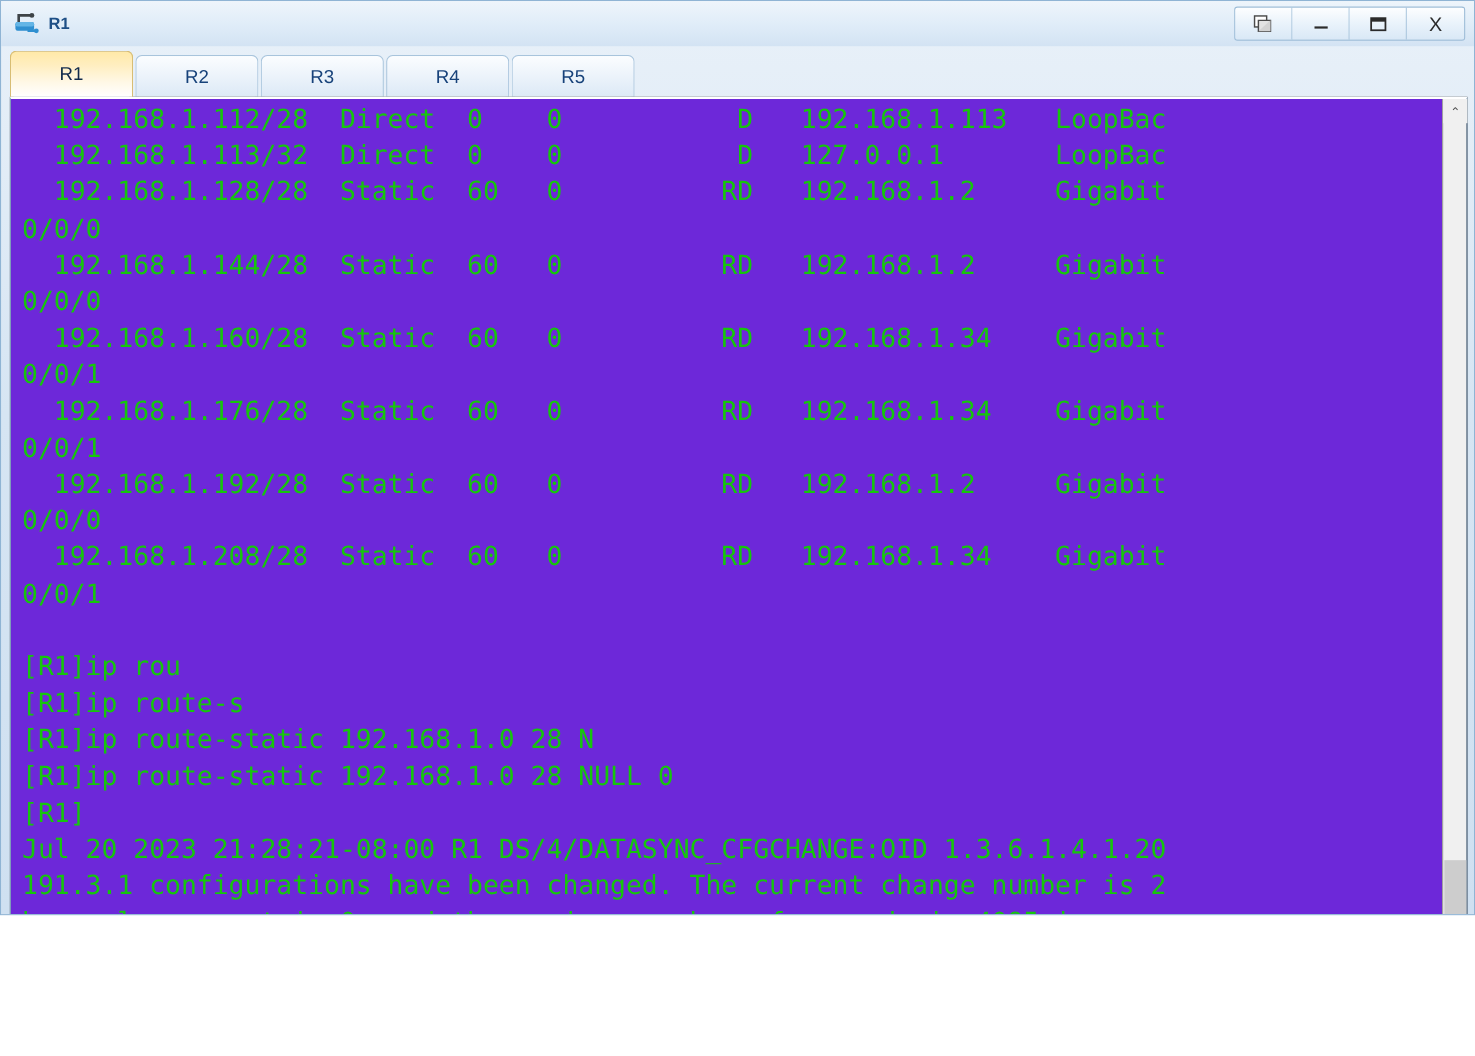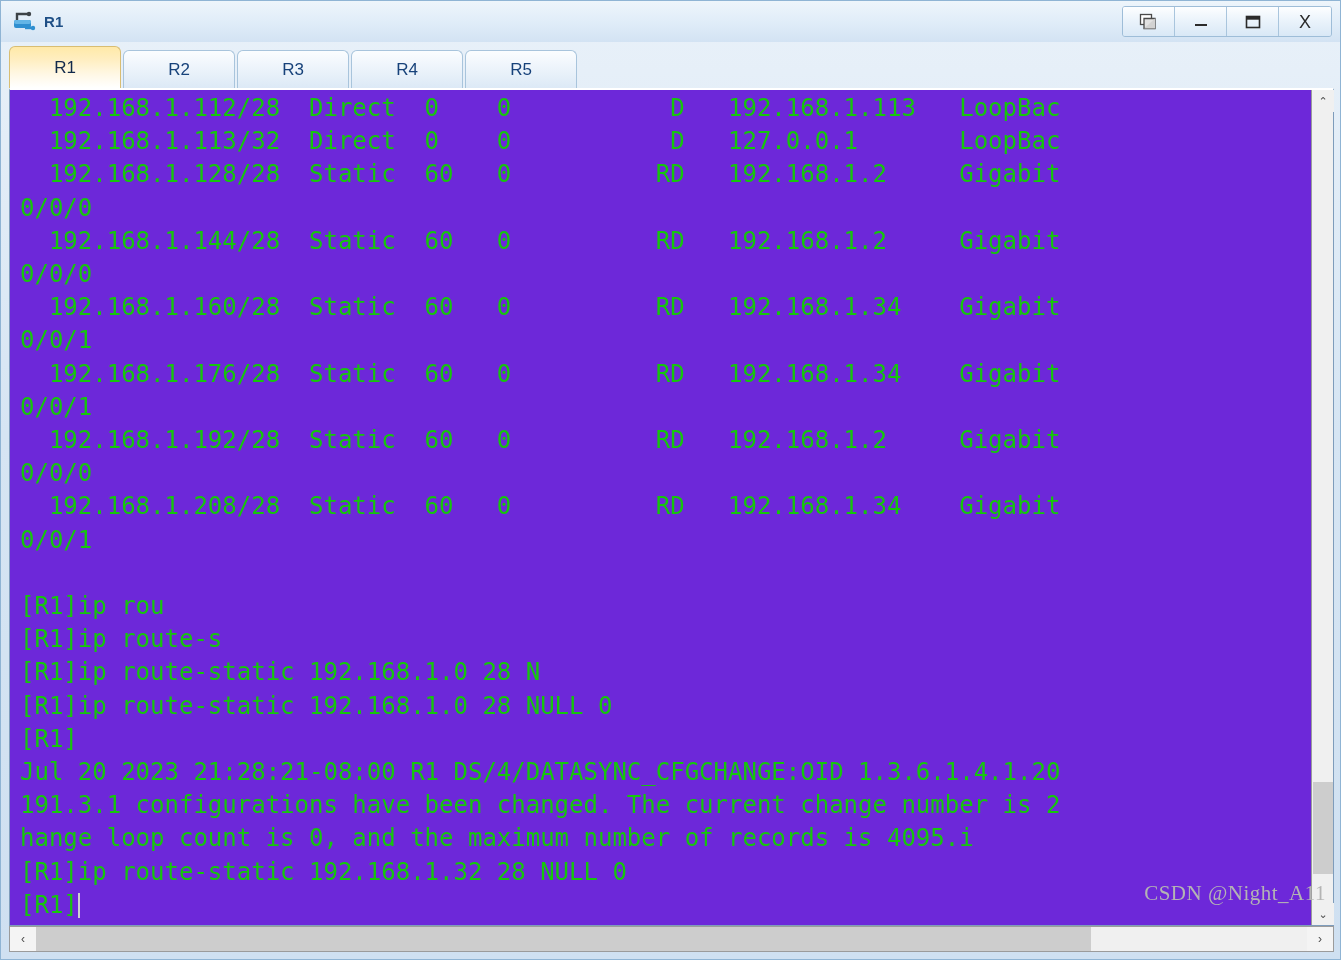--- a/index.html
+++ b/index.html
@@ -8,21 +8,21 @@
     width: 1341px; height: 960px;
     overflow: hidden;
     font-family: "Liberation Sans", sans-serif;
     background: #ffffff;
   }
 
   
   #app-window {
     position: absolute;
     left: 0; top: 0;
-    width: 1341px; height: 960px;
+    width: 1341px; height: 832px;
     background: linear-gradient(180deg, #e9f1f9 0%, #d6e5f3 45%, #cfe0f1 100%);
     border: 1px solid #8fb4d4;
     overflow: hidden;
   }
 
   
   #title-bar {
     position: absolute;
     left: 0; top: 0;
     width: 100%; height: 41px;

